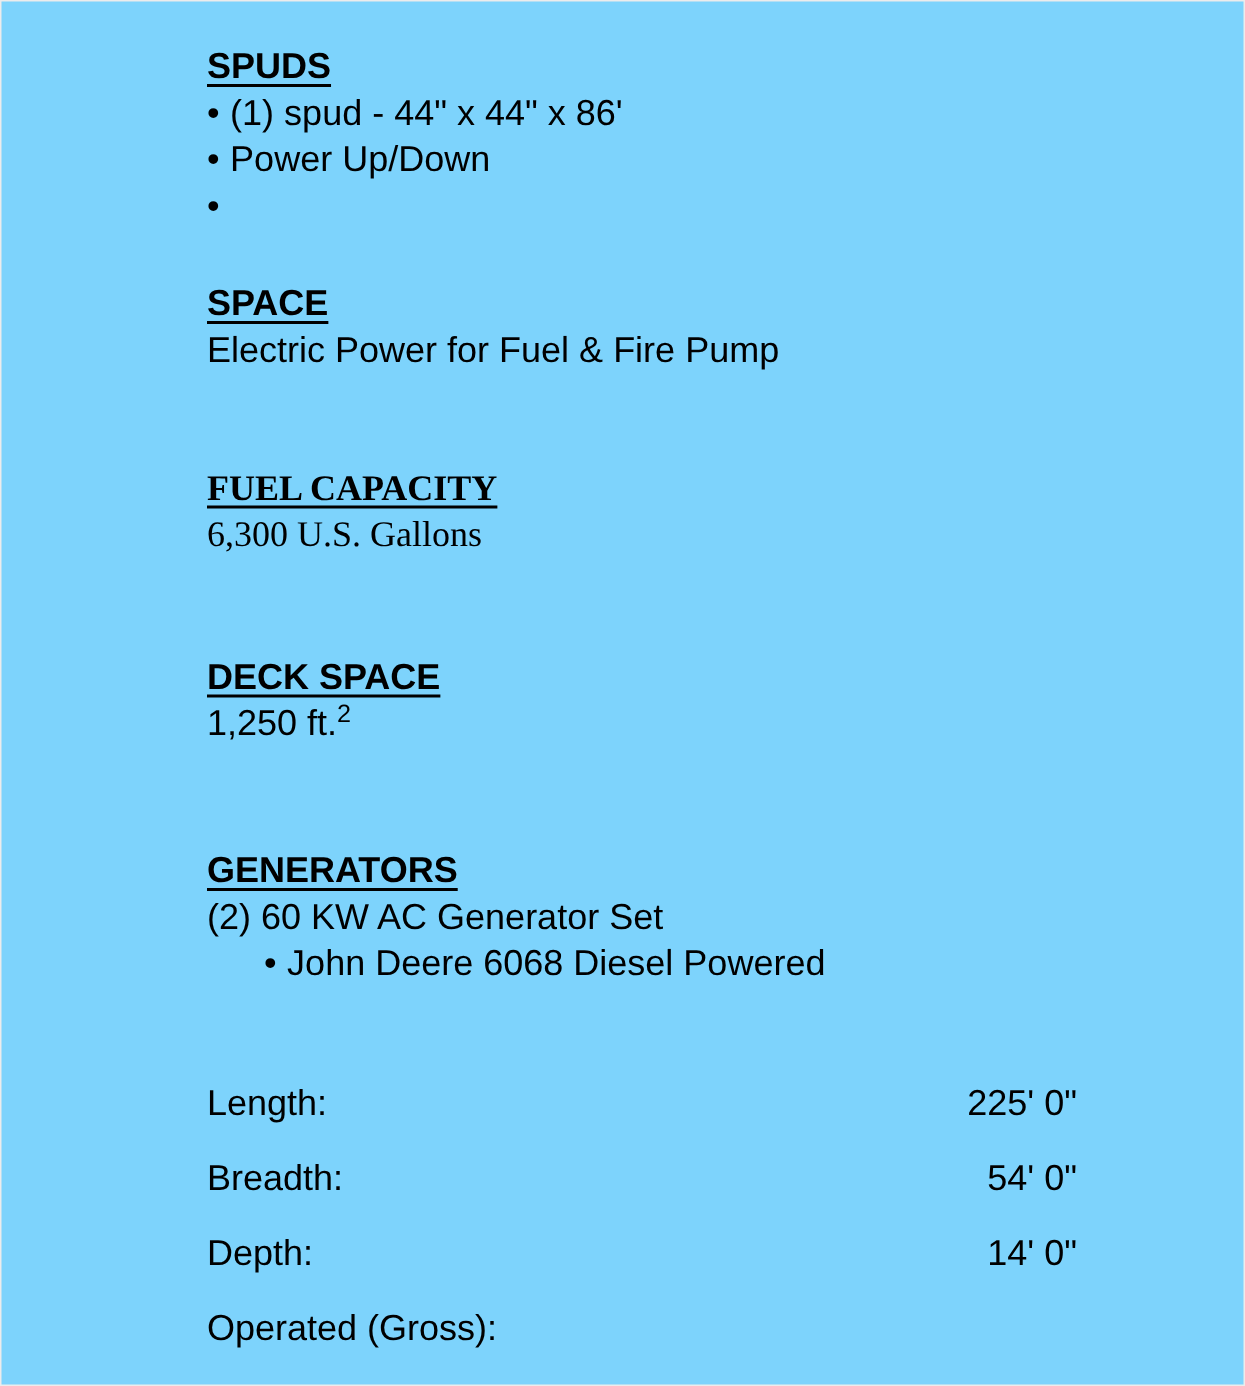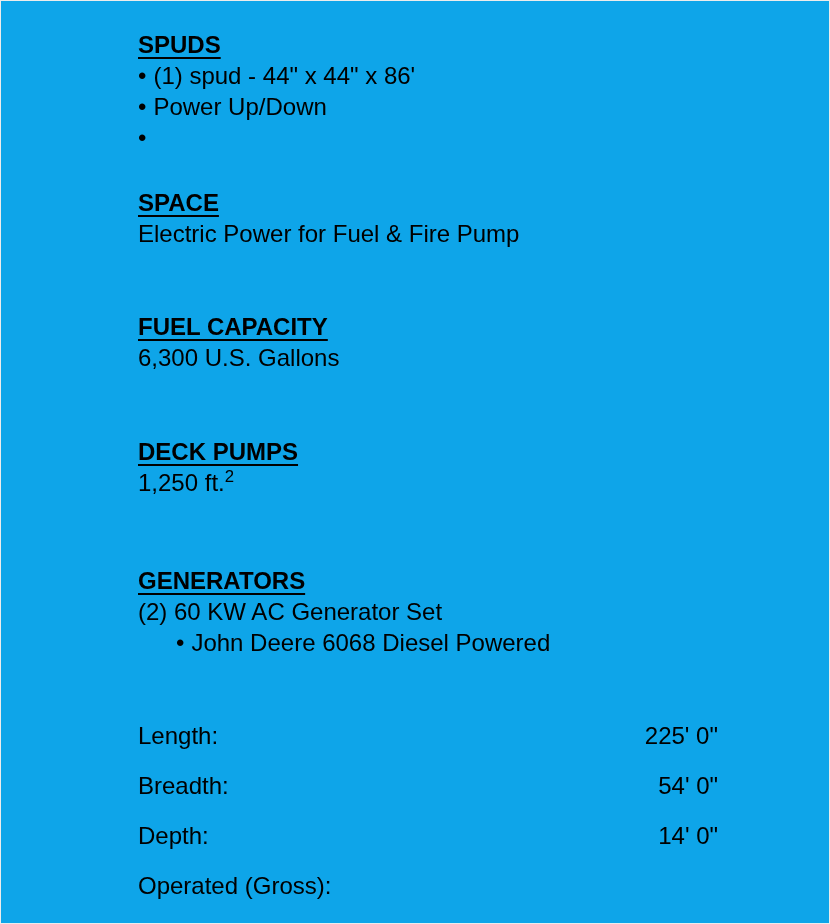--- a/index.html
+++ b/index.html
@@ -5,21 +5,21 @@
   html, body {
     margin: 0;
     padding: 0;
     background: #ffffff;
   }
   .page {
     position: relative;
     width: 830px;
     height: 924px;
     box-sizing: border-box;
-    background: #0ea5e9;
+    background: #7dd3fc;
     border: 1px solid #ececec;
     font-family: "Liberation Sans", "DejaVu Sans", sans-serif;
     font-size: 24px;
     line-height: 31px;
     color: #000000;
     overflow: hidden;
   }
   .content {
     position: absolute;
     top: 28px;
@@ -43,21 +43,21 @@
     margin-right: 7px;
   }
   .sub-bullet { padding-left: 38px; }
   sup.sq {
     font-size: 0.7em;
     line-height: 0;
     vertical-align: super;
   }
   .sec-spuds      { margin-bottom: 34px; }
   .sec-pumps      { margin-bottom: 62px; }
-  .sec-fuel       { margin-bottom: 63px; }
+  .sec-fuel       { margin-bottom: 63px; font-family: Liberation Serif, serif; }
   .sec-deck       { margin-bottom: 67px; }
   .sec-generators { margin-bottom: 62px; }
   .dim-row {
     display: flex;
     justify-content: space-between;
     width: 580px;
     white-space: nowrap;
     margin-top: 19px;
   }
   .dim-value { text-align: right; }
@@ -87,21 +87,21 @@
       <div class="section-heading">SPACE</div>
       <div class="text-line">Electric Power for Fuel &amp; Fire Pump</div>
     </div>
 
     <div class="sec-fuel">
       <div class="section-heading">FUEL CAPACITY</div>
       <div class="text-line">6,300 U.S. Gallons</div>
     </div>
 
     <div class="sec-deck">
-      <div class="section-heading">DECK PUMPS</div>
+      <div class="section-heading">DECK SPACE</div>
       <div class="text-line"><span>1,250 ft.</span><sup class="sq">2</sup></div>
     </div>
 
     <div class="sec-generators">
       <div class="section-heading">GENERATORS</div>
       <div class="text-line">(2) 60 KW AC Generator Set</div>
       <div class="bullet-line sub-bullet">
         <span class="bullet-glyph">•</span>
         <span>John Deere 6068 Diesel Powered</span>
       </div>

